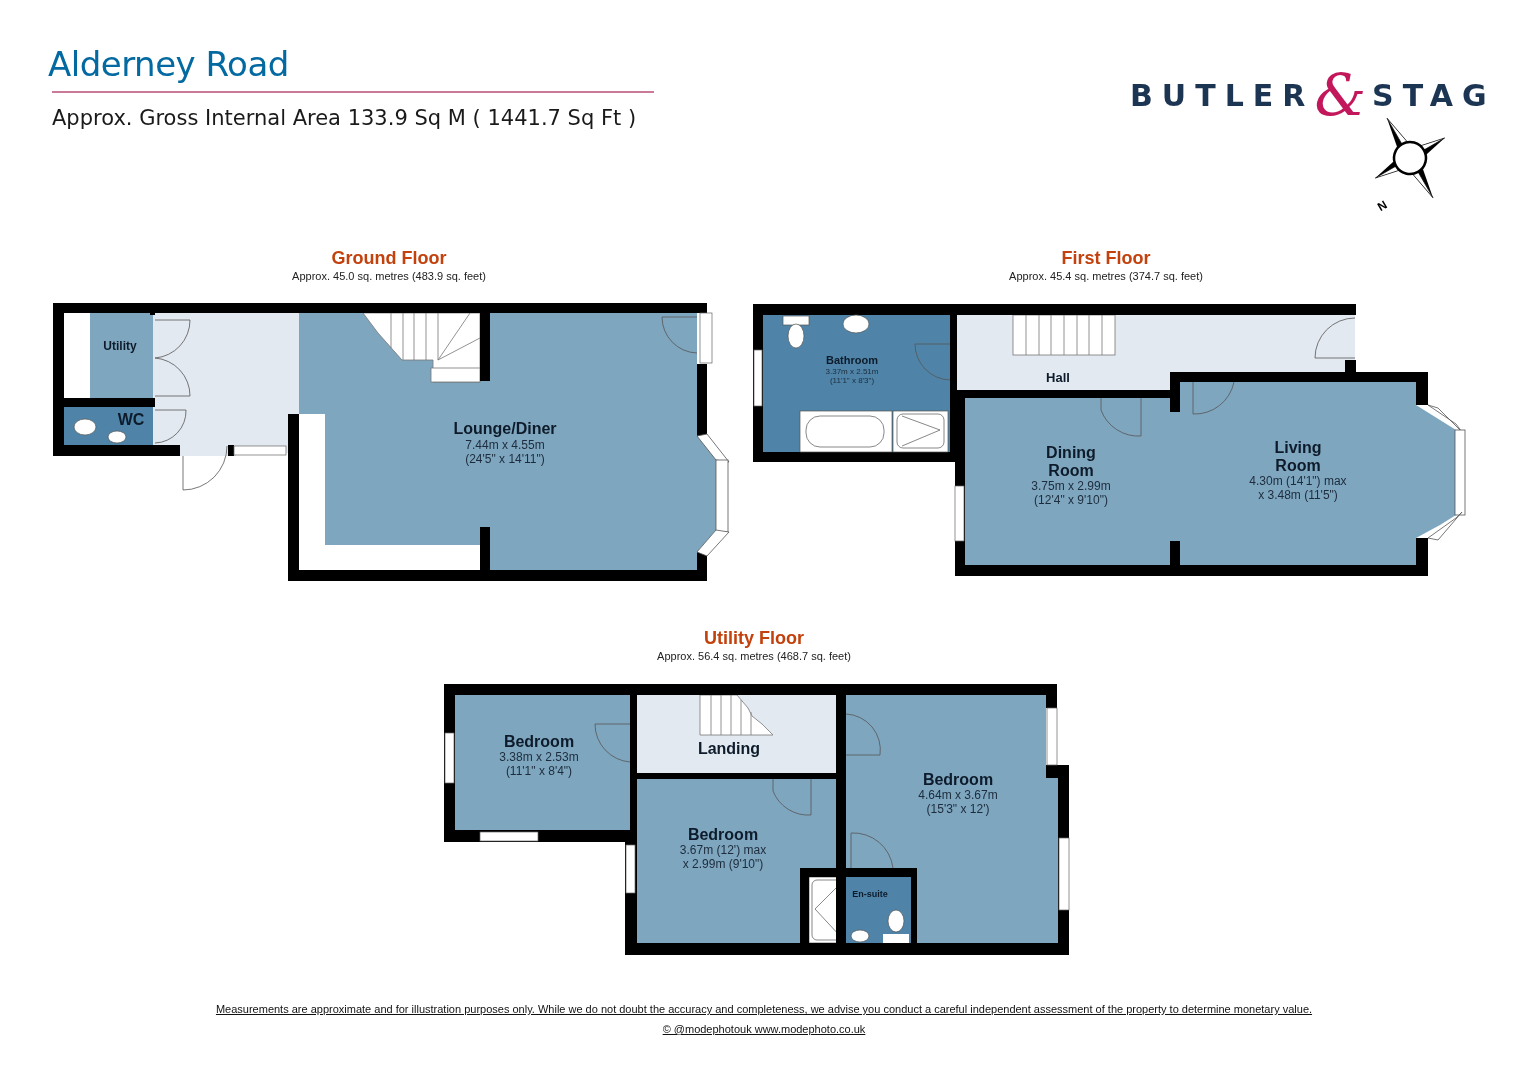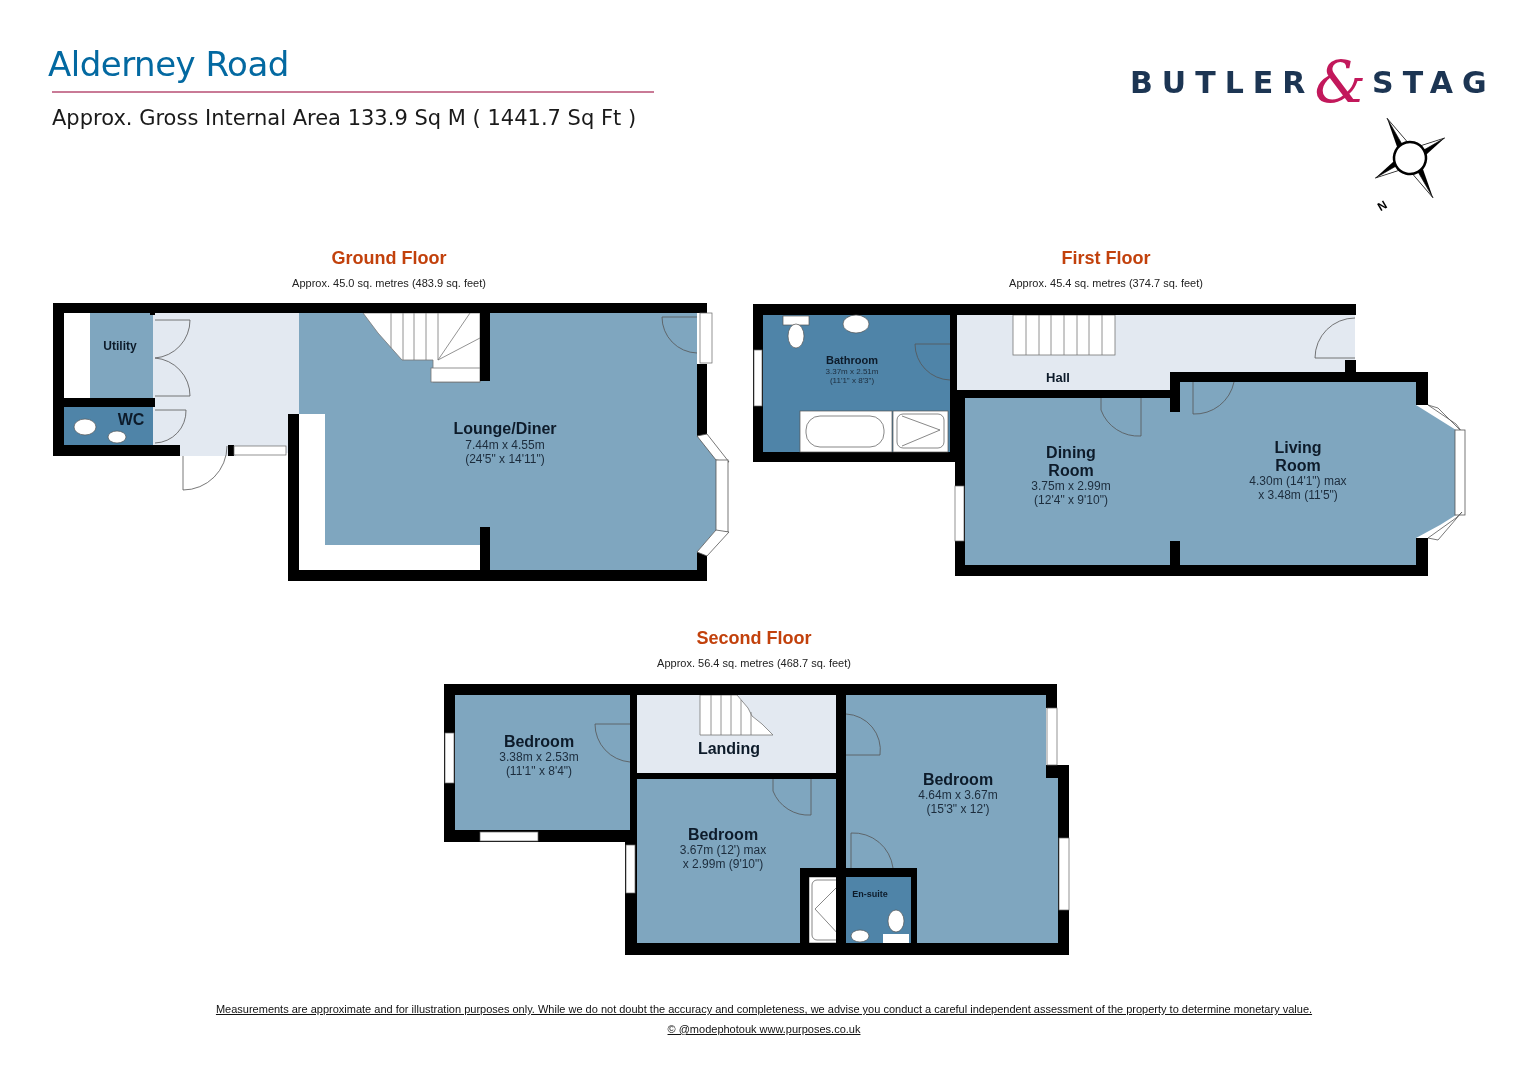--- a/index.html
+++ b/index.html
@@ -1,26 +1,26 @@
 <!DOCTYPE html>
 <html><head>
   <meta charset="utf-8">
   <style>
     html, body { margin: 0; padding: 0; background: #ffffff; }
     body { width: 1528px; height: 1080px; position: relative; overflow: hidden; font-family: "Liberation Sans", sans-serif; }
     .title { position: absolute; left: 48px; top: 44px; font-family: "DejaVu Sans", sans-serif; font-size: 34px; color: #0369a1; letter-spacing: -0.5px; }
     .title-rule { position: absolute; left: 52px; top: 91px; width: 602px; height: 2px; background: #c97a96; }
     .subtitle { position: absolute; left: 52px; top: 106px; font-family: "DejaVu Sans", sans-serif; font-size: 21px; color: #1a1a1a; }
-    .logo { position: absolute; left: 1130px; top: 52px; height: 60px; display: flex; align-items: center; }
+    .logo { position: absolute; left: 1130px; top: 65px; height: 60px; display: flex; align-items: center; }
     .logo .word { font-family: "DejaVu Sans", sans-serif; font-weight: bold; font-size: 30px; letter-spacing: 9px; color: #1c3553; }
     .logo .amp { font-family: "DejaVu Serif", serif; font-style: italic; font-size: 58px; color: #c2185b; margin: 0 6px 0 0; line-height: 1; }
     .compass { position: absolute; left: 1368px; top: 118px; width: 84px; height: 94px; }
     .floor-heading { position: absolute; text-align: center; }
     .floor-heading .fname { font-size: 18px; font-weight: bold; color: #c2410c; }
-    .floor-heading .farea { font-size: 11px; color: #222; margin-top: 8px; }
+    .floor-heading .farea { font-size: 11px; color: #222; margin-top: 1px; }
     svg.plan { position: absolute; left: 0; top: 0; }
     .room-label { font-family: "Liberation Sans", sans-serif; font-weight: bold; fill: #0d1b2a; text-anchor: middle; }
     .room-dim { font-family: "Liberation Sans", sans-serif; fill: #1c2c3c; text-anchor: middle; }
     .footer { position: absolute; left: 0; width: 1528px; text-align: center; font-size: 11px; color: #111; text-decoration: underline; }
   </style>
 </head>
 <body>
 
 <div class="title">Alderney Road</div>
 <div class="title-rule"></div>
@@ -49,21 +49,21 @@
 
 <div class="floor-heading" style="left:239px; top:248px; width:300px;">
   <div class="fname">Ground Floor</div>
   <div class="farea">Approx. 45.0 sq. metres (483.9 sq. feet)</div>
 </div>
 <div class="floor-heading" style="left:956px; top:248px; width:300px;">
   <div class="fname">First Floor</div>
   <div class="farea">Approx. 45.4 sq. metres (374.7 sq. feet)</div>
 </div>
 <div class="floor-heading" style="left:604px; top:628px; width:300px;">
-  <div class="fname">Second Floor</div>
+  <div class="fname">Utility Floor</div>
   <div class="farea">Approx. 56.4 sq. metres (468.7 sq. feet)</div>
 </div>
 
 <svg class="plan" width="1528" height="1080" viewBox="0 0 1528 1080">
 
   <g>
 
     <rect x="153" y="313" width="146" height="140" fill="#e3e9f1"></rect>
     <rect x="180" y="453" width="56" height="3" fill="#e3e9f1"></rect>
 
@@ -280,13 +280,13 @@
     <text class="room-dim" x="723" y="854" font-size="12">3.67m (12') max</text>
     <text class="room-dim" x="723" y="868" font-size="12">x 2.99m (9'10")</text>
     <text class="room-label" x="958" y="785" font-size="16">Bedroom</text>
     <text class="room-dim" x="958" y="799" font-size="12">4.64m x 3.67m</text>
     <text class="room-dim" x="958" y="813" font-size="12">(15'3" x 12')</text>
     <text class="room-label" x="870" y="897" font-size="9">En-suite</text>
   </g>
 </svg>
 
 <div class="footer" style="top:1003px;">Measurements are approximate and for illustration purposes only.  While we do not doubt the accuracy and completeness, we advise you conduct a careful independent assessment of the property to determine monetary value.</div>
-<div class="footer" style="top:1023px;">© @modephotouk www.purposes.co.uk</div>
+<div class="footer" style="top:1023px;">© @modephotouk www.modephoto.co.uk</div>
 
 </body></html>

